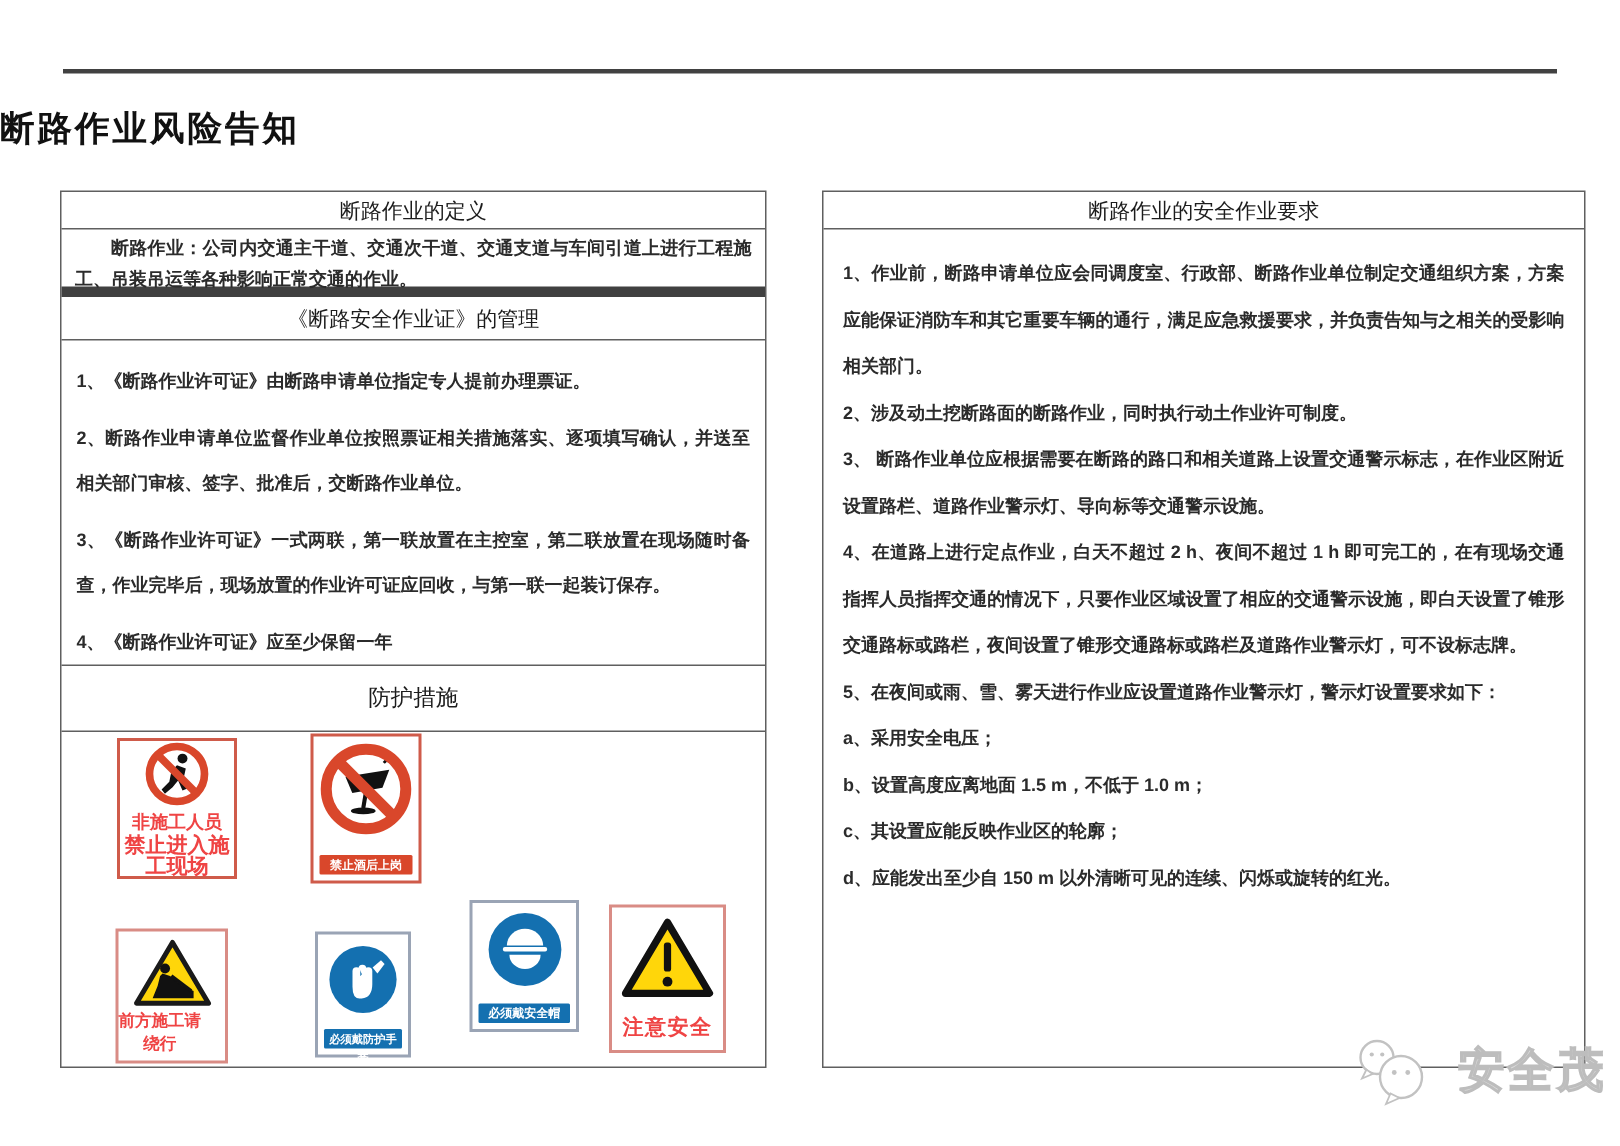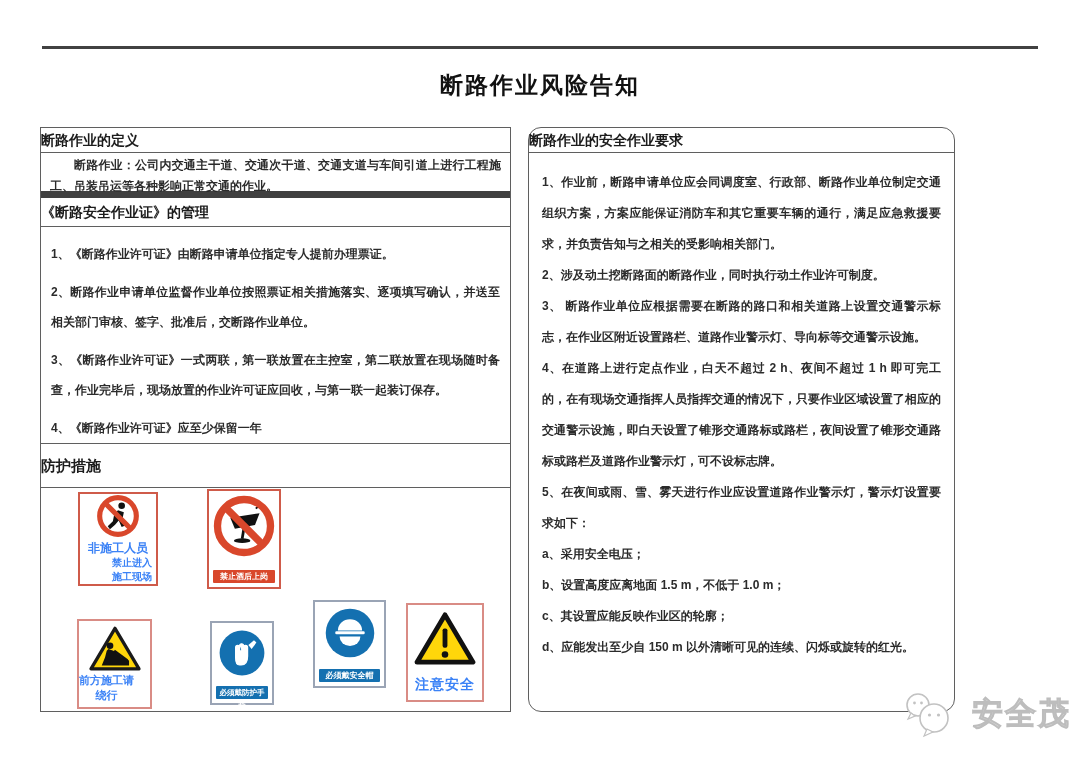--- a/index.html
+++ b/index.html
@@ -2,60 +2,60 @@
 <html><head>
 <meta charset="utf-8">
 <style>
   * { box-sizing: border-box; margin: 0; padding: 0; }
   html,body { background:#fff; }
   body { font-family: "Liberation Sans", sans-serif; color:#222; }
   .page { position:relative; width:1080px; height:764px; background:#ffffff; overflow:hidden; margin:0 auto; }
 
   .top-rule { position:absolute; left:42px; top:46px; width:996px; height:3px; background:#414141; }
 
-  .doc-title { position:absolute; top:70px; left:0; width:100%; text-align:center;
+  .doc-title { position:absolute; top:70px; left:0; width:100%; 
                font-size:23px; font-weight:700; letter-spacing:2px; color:#111; }
 
   .panel { position:absolute; top:127px; height:585px; border:1px solid #5f5f5f; background:#fff; }
   .panel-left  { left:40px;  width:471px; }
-  .panel-right { left:528px; width:427px;border-radius:13px; }
+  .panel-right { left:548px; width:509px; }
 
-  .sec-header { font-weight:700; color:#1c1c1c; border-bottom:1px solid #5f5f5f; }
+  .sec-header { text-align:center; font-weight:400; color:#1c1c1c; border-bottom:1px solid #5f5f5f; }
   .hdr-def  { height:25px; line-height:24px; font-size:14px; }
   .def-para { height:45px; border-bottom:7px solid #404040; padding:2px 9px 0 9px;
               font-size:12px; line-height:21px; text-indent:2em; text-align:justify; color:#2b2b2b; font-weight:600; }
   .hdr-mgmt { height:29px; line-height:28px; font-size:14px; }
   .mgmt-items { height:217px; border-bottom:1px solid #5f5f5f; padding:12px 10px 0 10px; }
   .mgmt-items p { font-size:12px; line-height:30px; margin-bottom:8px; text-align:justify; color:#2b2b2b; font-weight:600; }
   .hdr-prot { height:44px; line-height:43px; font-size:15px; }
   .signs-area { position:relative; height:223px; }
 
   .hdr-req { height:25px; line-height:24px; font-size:14px; }
   .req-body { padding:14px 13px 0 13px; }
   .req-body p { font-size:12px; line-height:31px; text-align:justify; color:#2b2b2b; font-weight:600; }
 
   
   .sign { position:absolute; background:#fff; display:flex; flex-direction:column; align-items:center; }
   .sign-red-border  { border:2px solid #cf5b4a; }
   .sign-pink-border { border:2px solid #d98c85; }
   .sign-gray-border { border:2px solid #9aa4b5; }
-  .sign-text { font-weight:700; color:#3b82f6; text-align:center; }
+  .sign-text { font-weight:700; color:#ef4444; text-align:center; }
   .band { background:#d9472b; color:#fff; font-weight:700; text-align:center;
           width:calc(100% - 8px); margin:auto 0 4px 0; height:13px; line-height:13px; font-size:8px; border-radius:1px; }
   .band-blue { background:#1470b0; }
 
   .sign1 { left:37px;  top:4px;   width:80px; height:94px; }
   .sign2 { left:166px; top:1px;   width:74px; height:100px; }
   .sign3 { left:36px;  top:131px; width:75px; height:90px; }
   .sign4 { left:169px; top:133px; width:64px; height:84px; }
   .sign5 { left:272px; top:112px; width:73px; height:88px; }
   .sign6 { left:365px; top:115px; width:78px; height:99px; }
 
   .sign1 .sign-line1 { font-size:12px; line-height:16px; margin-top:2px; }
-  .sign1 .sign-line2 { font-size:10px; line-height:14px;padding-left:28px; }
+  .sign1 .sign-line2 { font-size:14px; line-height:14px; }
   .sign3 .sign-label { font-size:11px; margin:auto 16px 4px 0; }
   .sign6 .sign-label { font-size:14px; margin:auto 0 6px 0; letter-spacing:1px; }
 
   
   .watermark { position:absolute; left:903px; top:690px; display:flex; align-items:center; gap:17px; }
   .watermark-text { font-size:31px; font-weight:700; color:#dcdcdc;
                     -webkit-text-stroke:1px #bdbdbd; letter-spacing:2px; }
 </style>
 </head>
 <body>

